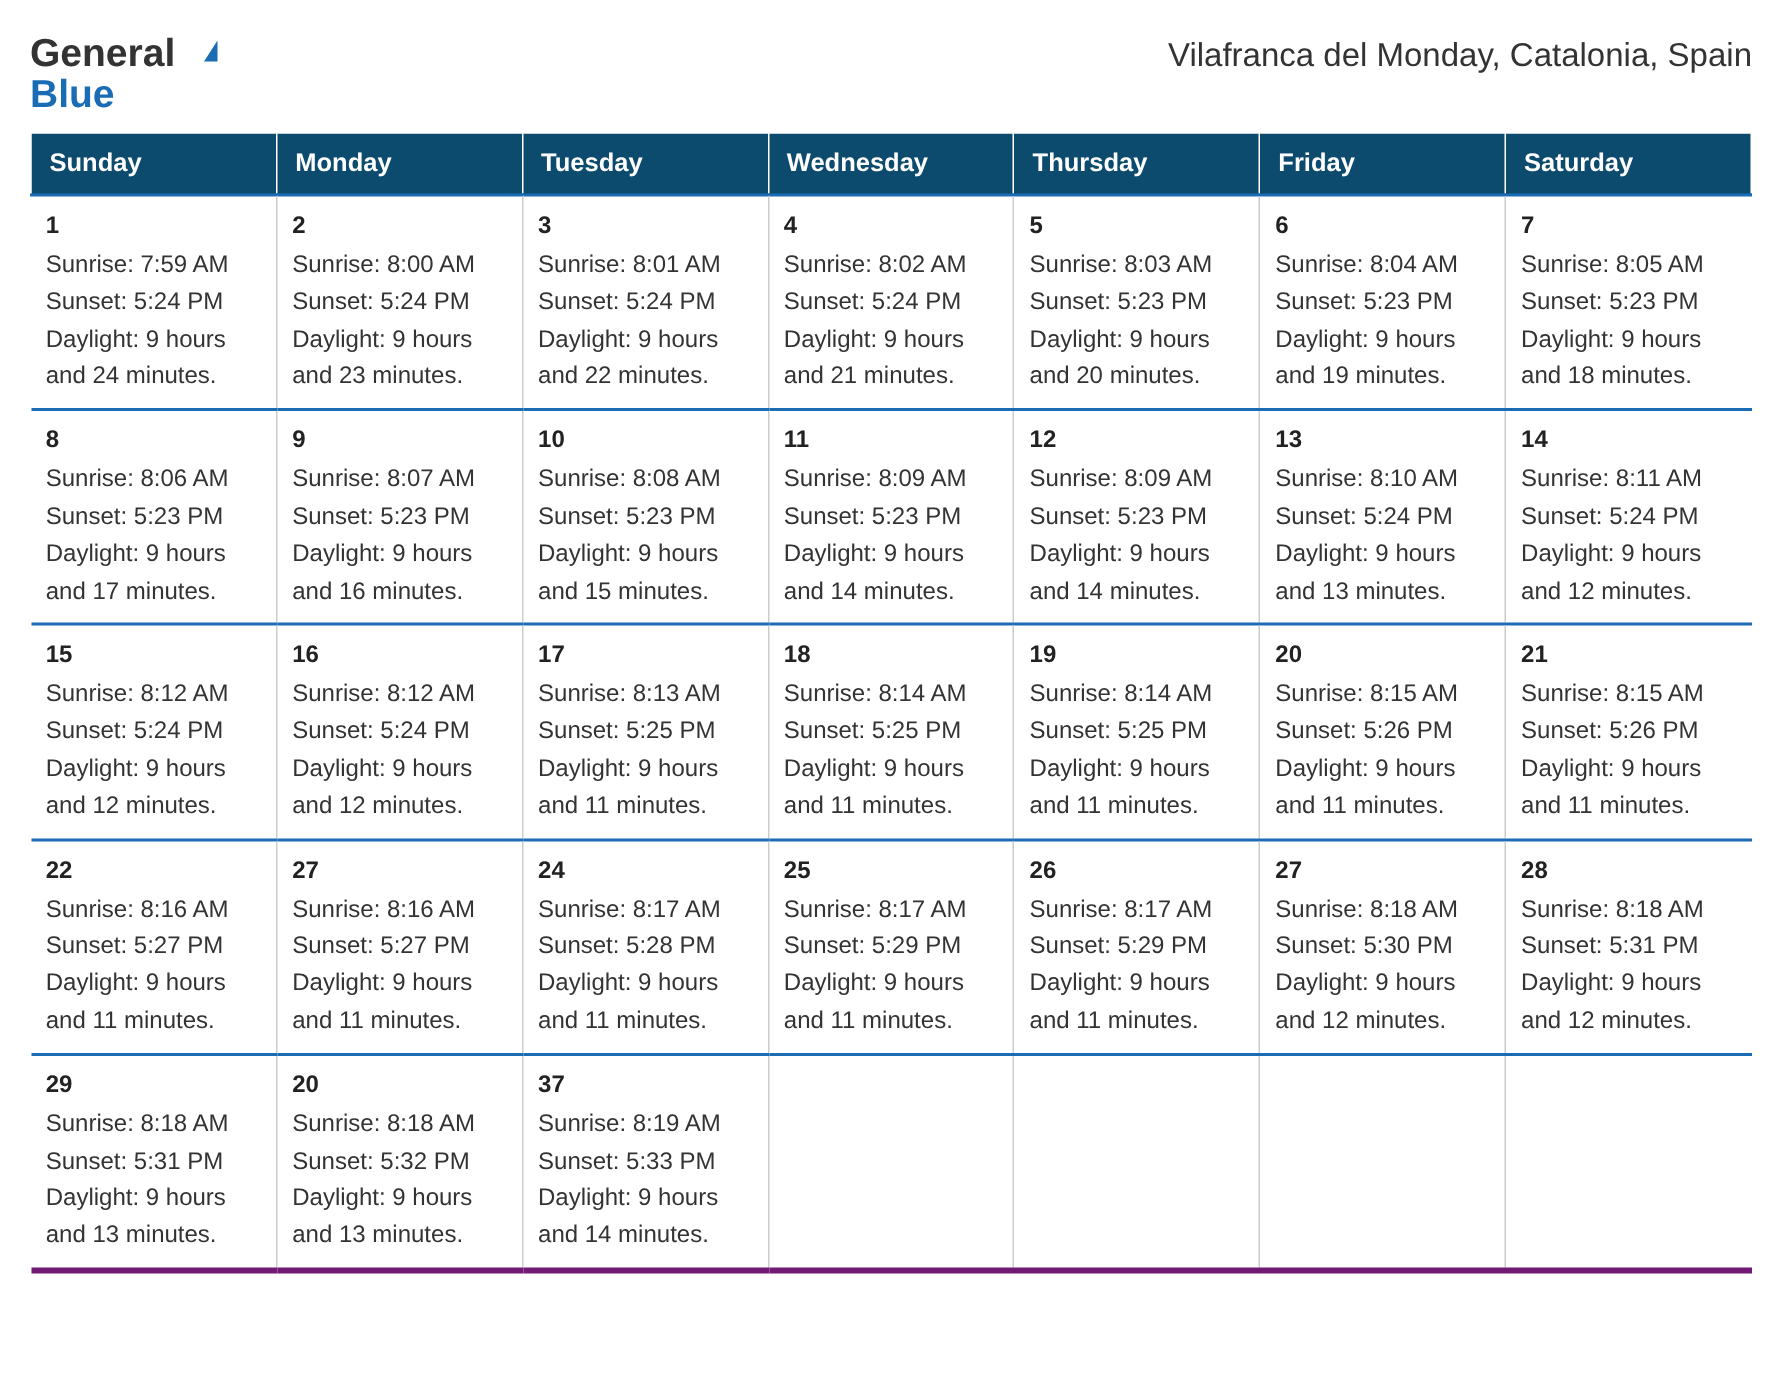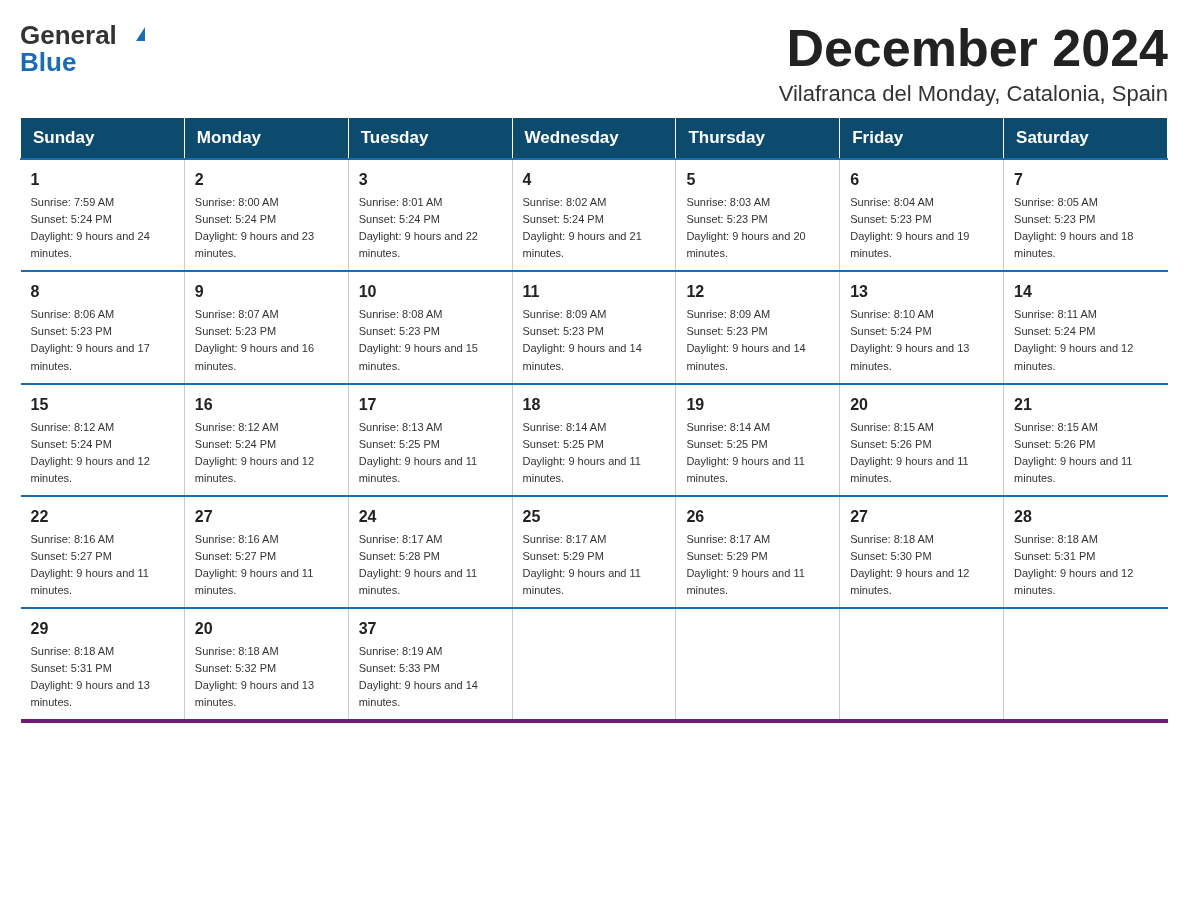--- a/index.html
+++ b/index.html
@@ -80,21 +80,21 @@
       border-top: 2px solid #1a6db5;
     }
     .day-num {
       font-size: 16px;
       font-weight: bold;
       color: #222;
       display: block;
       margin-bottom: 2px;
     }
     .day-info {
-      font-size: 11px;
+      font-size: 16px;
       color: #333;
       line-height: 1.55;
     }
     .calendar tr td:first-child {
       border-left: none;
     }
     .calendar tr td:last-child {
       border-right: none;
     }
     .calendar tr:last-child td {
@@ -106,21 +106,20 @@
 
 <div class="header">
   <div class="logo">
     <div class="logo-text">
       <span class="logo-general">General</span>
         <span style="display:inline-block;width:0;height:0;border-left:9px solid transparent;border-right:0px solid transparent;border-bottom:14px solid #1a6db5;margin-left:3px;margin-bottom:0;vertical-align:middle;position:relative;top:-2px;"></span>
     </div>
     <div class="logo-underline">Blue</div>
   </div>
   <div class="title-block">
-    <div class="month-title">December 2024</div>
     <div class="location-title">Vilafranca del Monday, Catalonia, Spain</div>
   </div>
 </div>
 
 <table class="calendar">
   <thead>
     <tr id="calendar-header-row">
     <th>Sunday</th>
         <th>Monday</th>
         <th>Tuesday</th>

